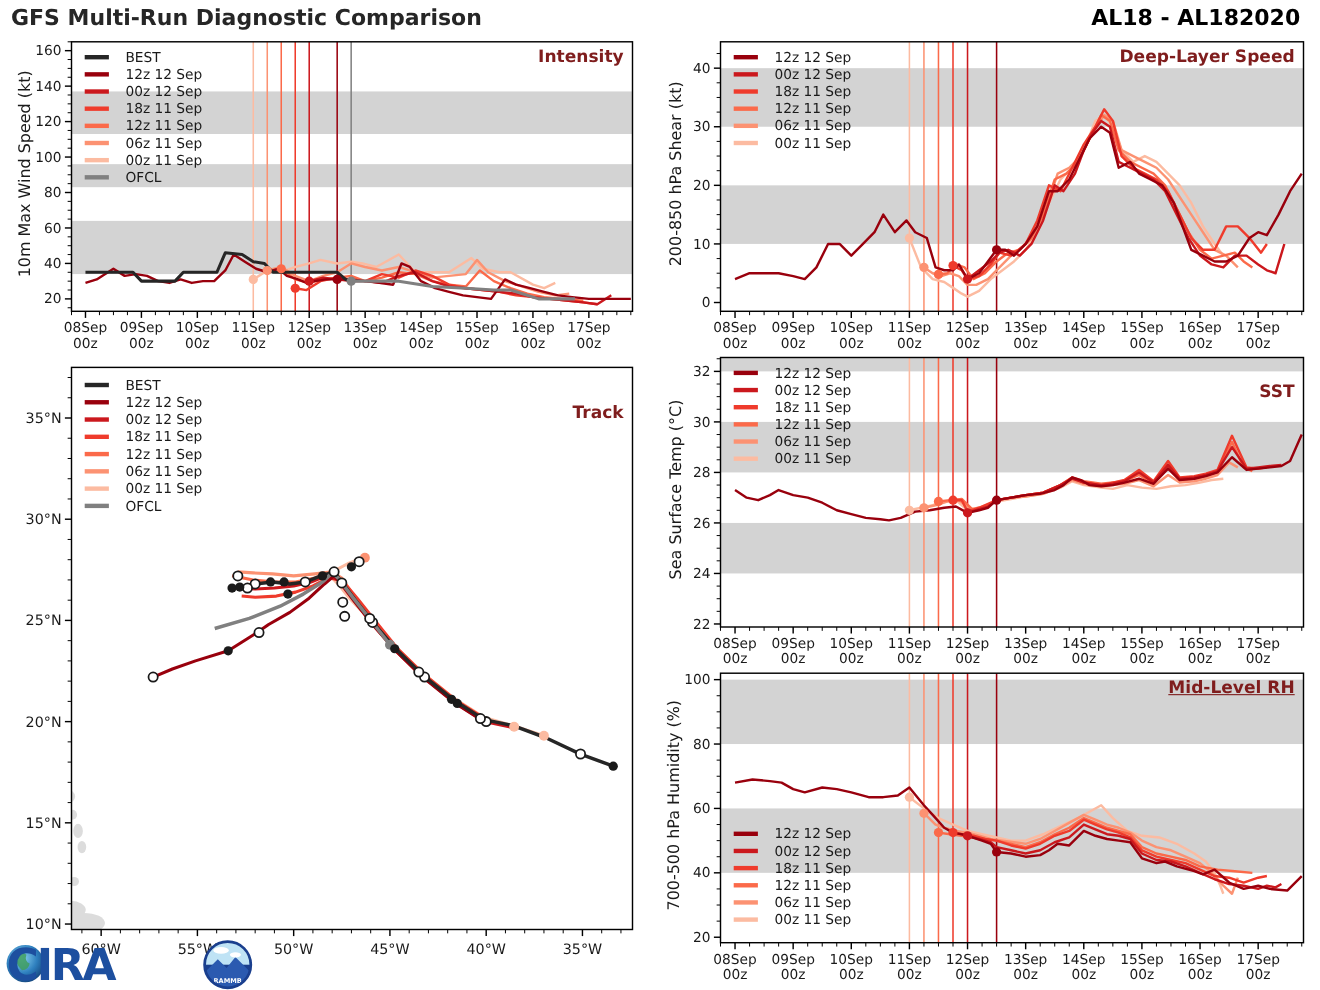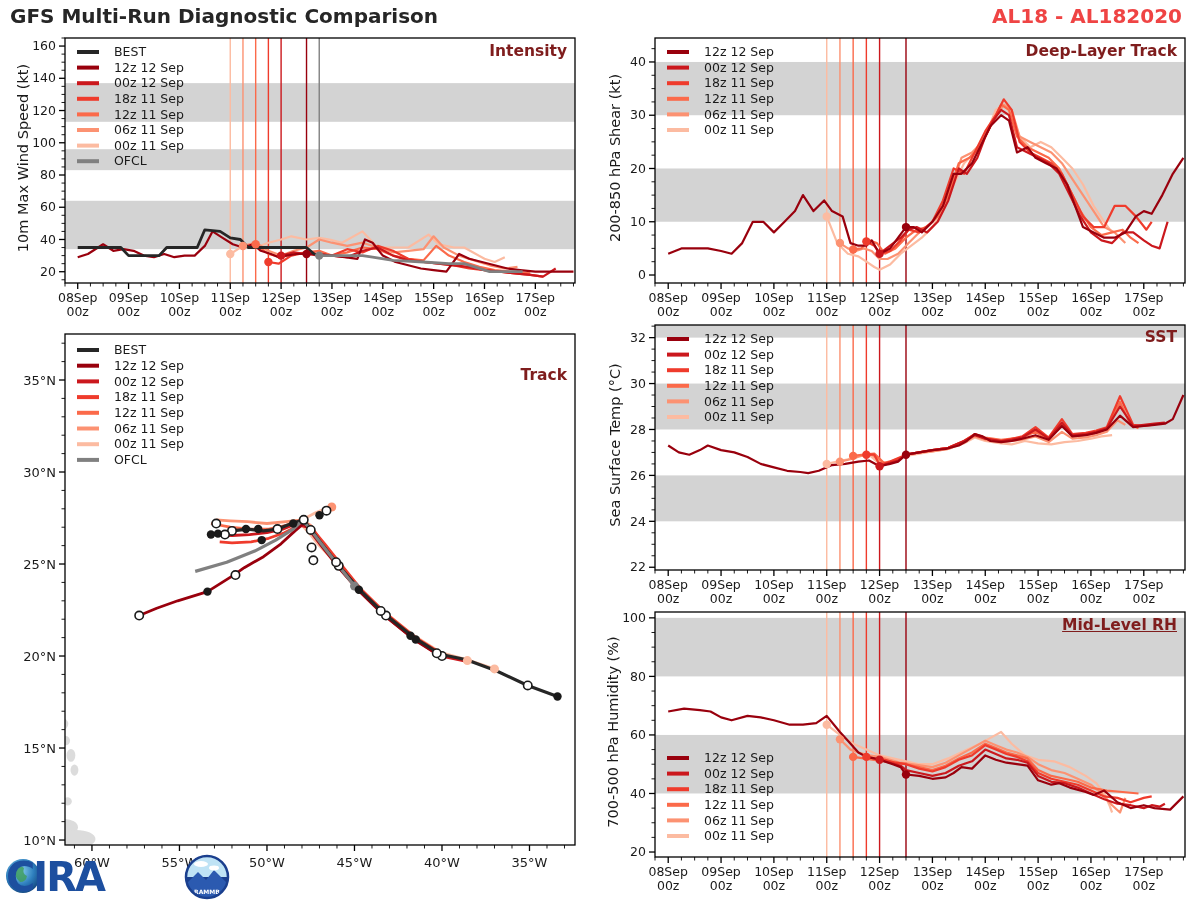--- a/index.html
+++ b/index.html
@@ -1,20 +1,20 @@
 <!DOCTYPE html>
 <html><head>
 <meta charset="utf-8">
 <style>
   html,body{margin:0;padding:0;background:#fff;}
   #page{position:relative;width:1200px;height:900px;background:#ffffff;overflow:hidden;
         font-family:"DejaVu Sans","Liberation Sans",sans-serif;}
   .hdr{position:absolute;font-weight:bold;font-size:20px;color:#262626;white-space:nowrap;}
   #title-left{left:10px;top:4px;}
-  #title-right{right:18px;top:4px;color:#ef4444;}
+  #title-right{right:18px;top:4px;color:#000000;}
   .panel-title{position:absolute;font-weight:bold;font-size:15.5px;color:#7f1d1d;white-space:nowrap;}
   .ylab{position:absolute;width:300px;text-align:center;font-size:14.5px;color:#1a1a1a;
         transform:rotate(-90deg);white-space:nowrap;}
   #chart-svg{position:absolute;left:0;top:0;}
   #logo{position:absolute;left:2px;top:850px;width:240px;height:50px;text-decoration:underline;}
 </style>
 </head>
 <body>
 <div id="page">
 
@@ -715,22 +715,22 @@
           <line x1="667" x2="689" y1="820.4" y2="820.4" stroke="#fc9272" stroke-width="4"></line>
           <text x="704" y="824.6" font-size="12.5" fill="#1a1a1a" text-anchor="start" font-family="DejaVu Sans, sans-serif">06z 11 Sep</text>
           <line x1="667" x2="689" y1="836" y2="836" stroke="#fcbba1" stroke-width="4"></line>
           <text x="704" y="840.2" font-size="12.5" fill="#1a1a1a" text-anchor="start" font-family="DejaVu Sans, sans-serif">00z 11 Sep</text>
         </g>
       </g>
     </svg>
 
 <div class="panel-title" style="right:633px;top:42px;">Intensity</div>
 <div class="panel-title" style="right:633px;top:338px;margin-top:28px;">Track</div>
-<div class="panel-title" style="right:23px;top:42px;">Deep-Layer Track</div>
-<div class="panel-title" style="right:23px;top:328px;">SST</div>
+<div class="panel-title" style="right:23px;top:42px;">Deep-Layer Speed</div>
+<div class="panel-title" style="right:23px;top:347px;">SST</div>
 <div class="panel-title" style="right:23px;top:616px;text-decoration:underline;">Mid-Level RH</div>
 
 <div class="ylab" style="left:-127px;top:150px;">10m Max Wind Speed (kt)</div>
 <div class="ylab" style="left:465px;top:150px;">200-850 hPa Shear (kt)</div>
 <div class="ylab" style="left:465px;top:437px;">Sea Surface Temp (°C)</div>
 <div class="ylab" style="left:463px;top:724px;">700-500 hPa Humidity (%)</div>
 
 <div id="logo">
   <svg width="240" height="50" viewBox="0 0 240 50">
     <defs>

